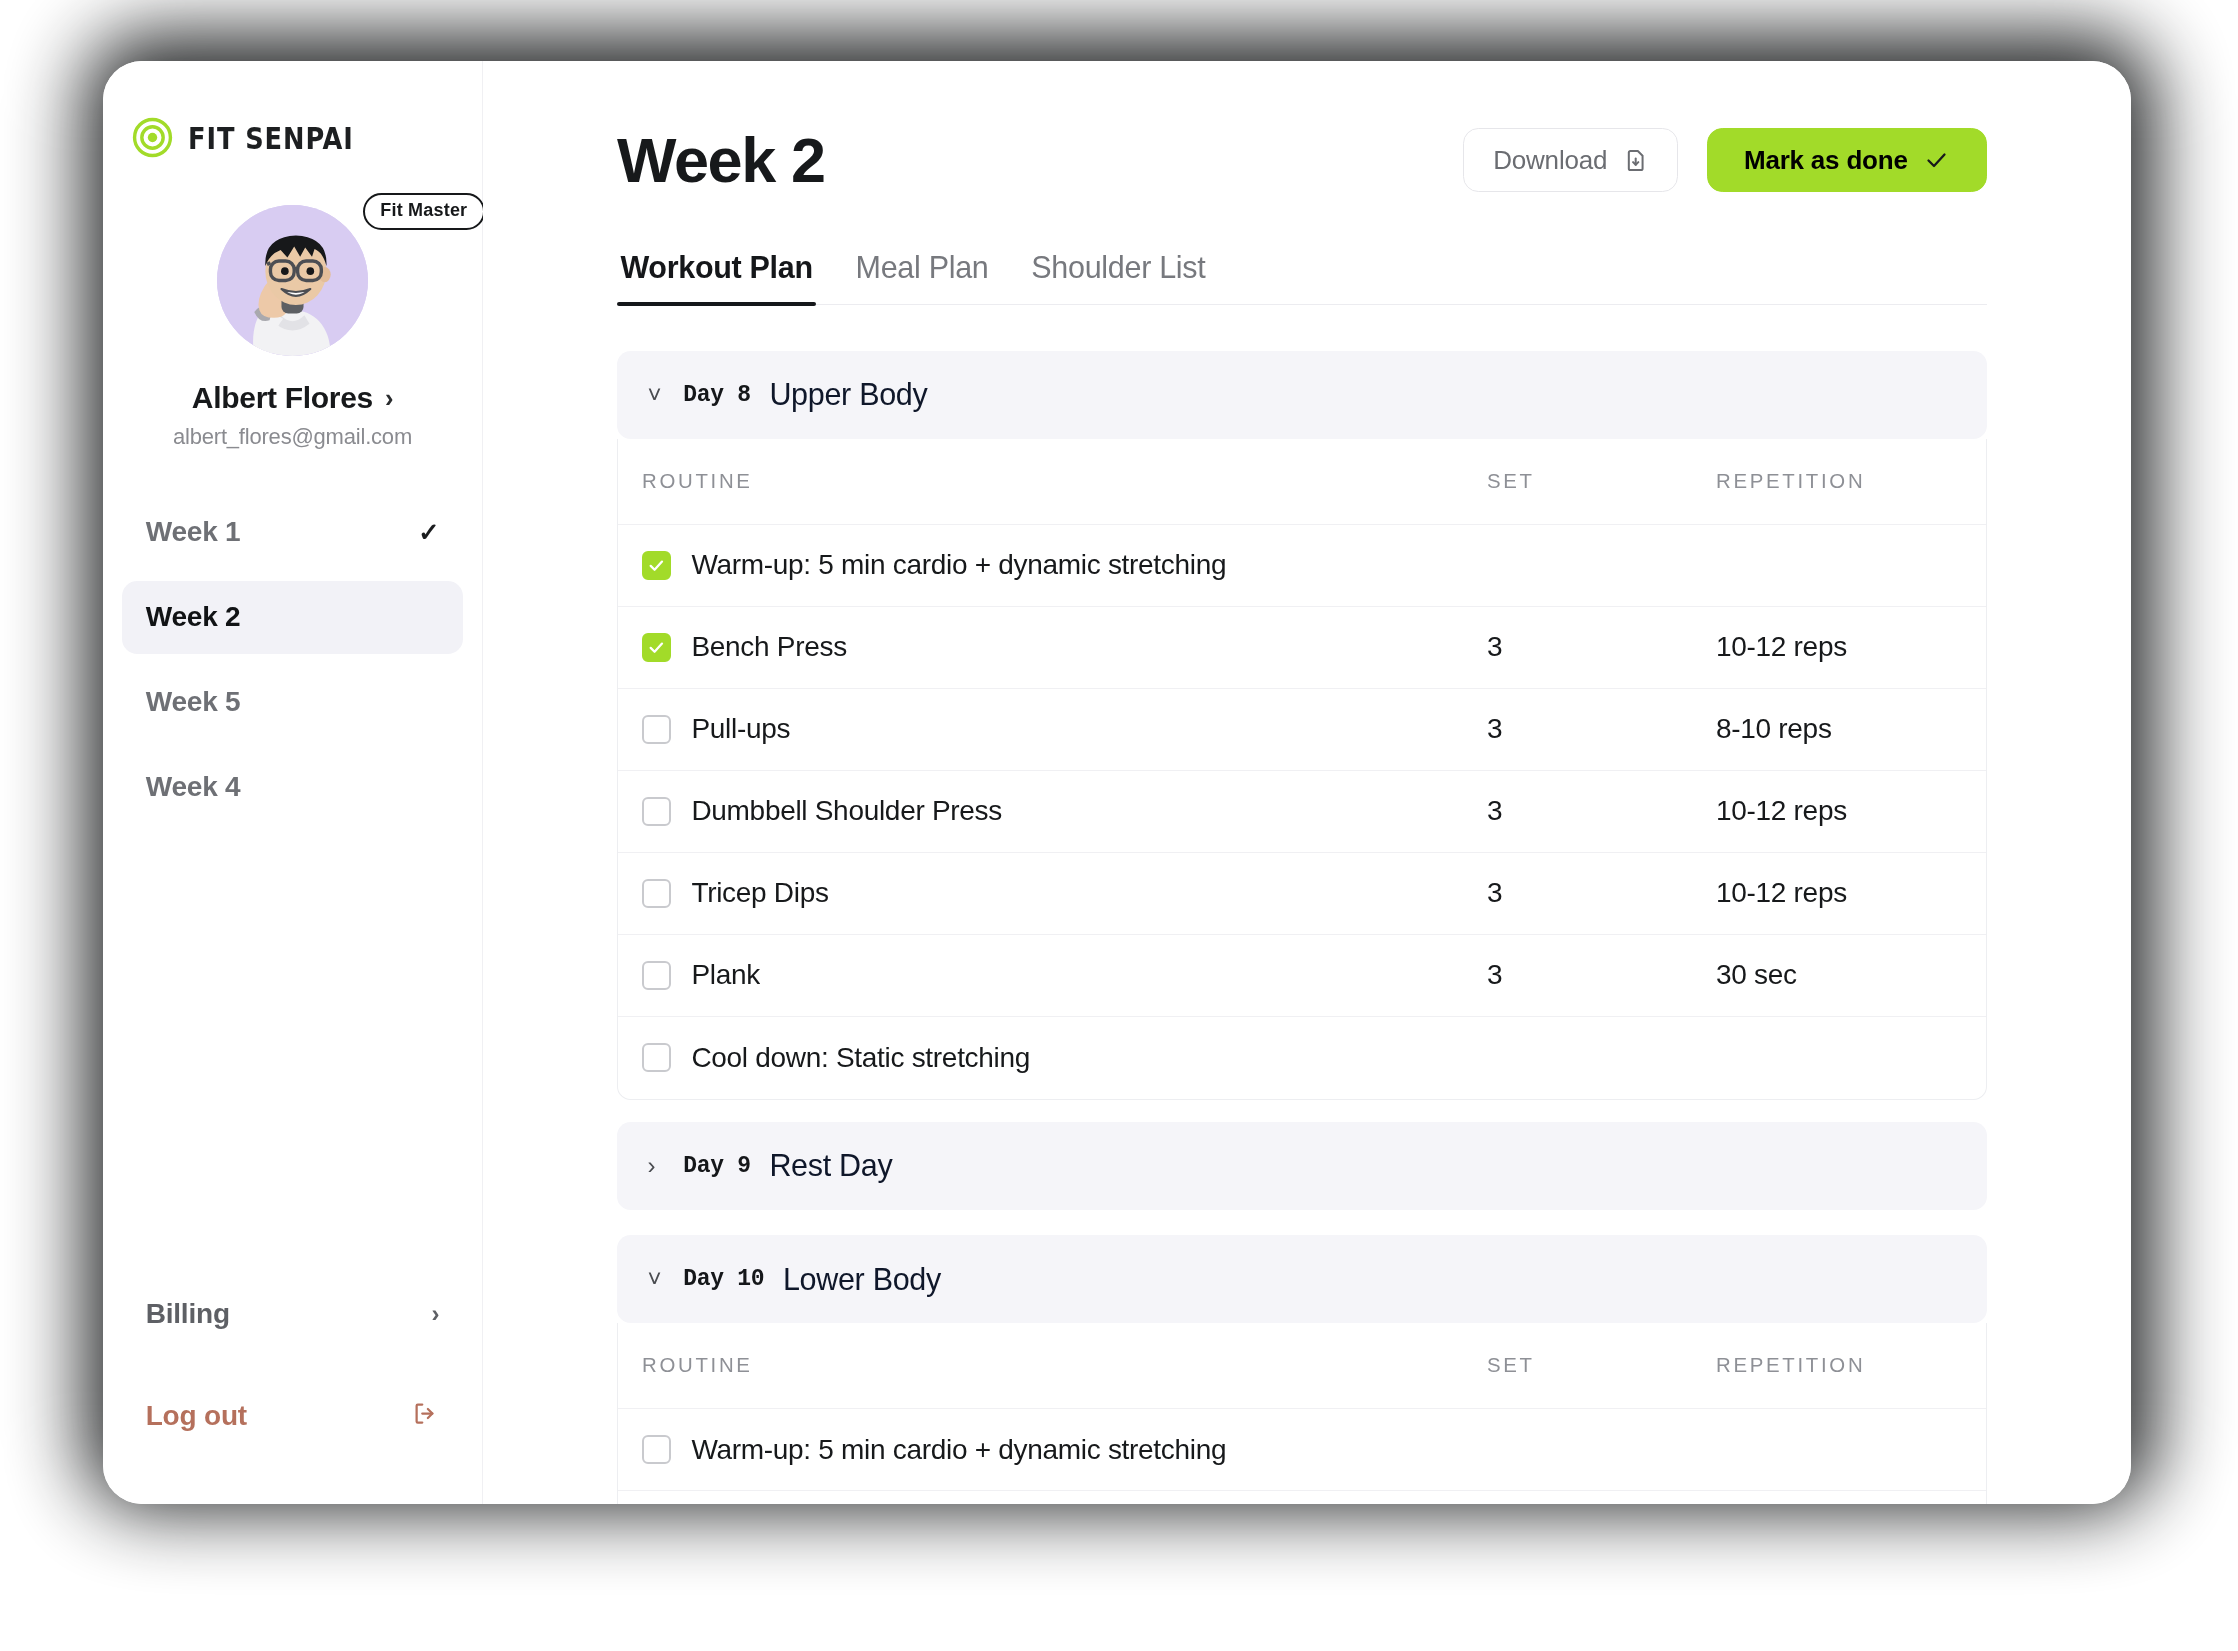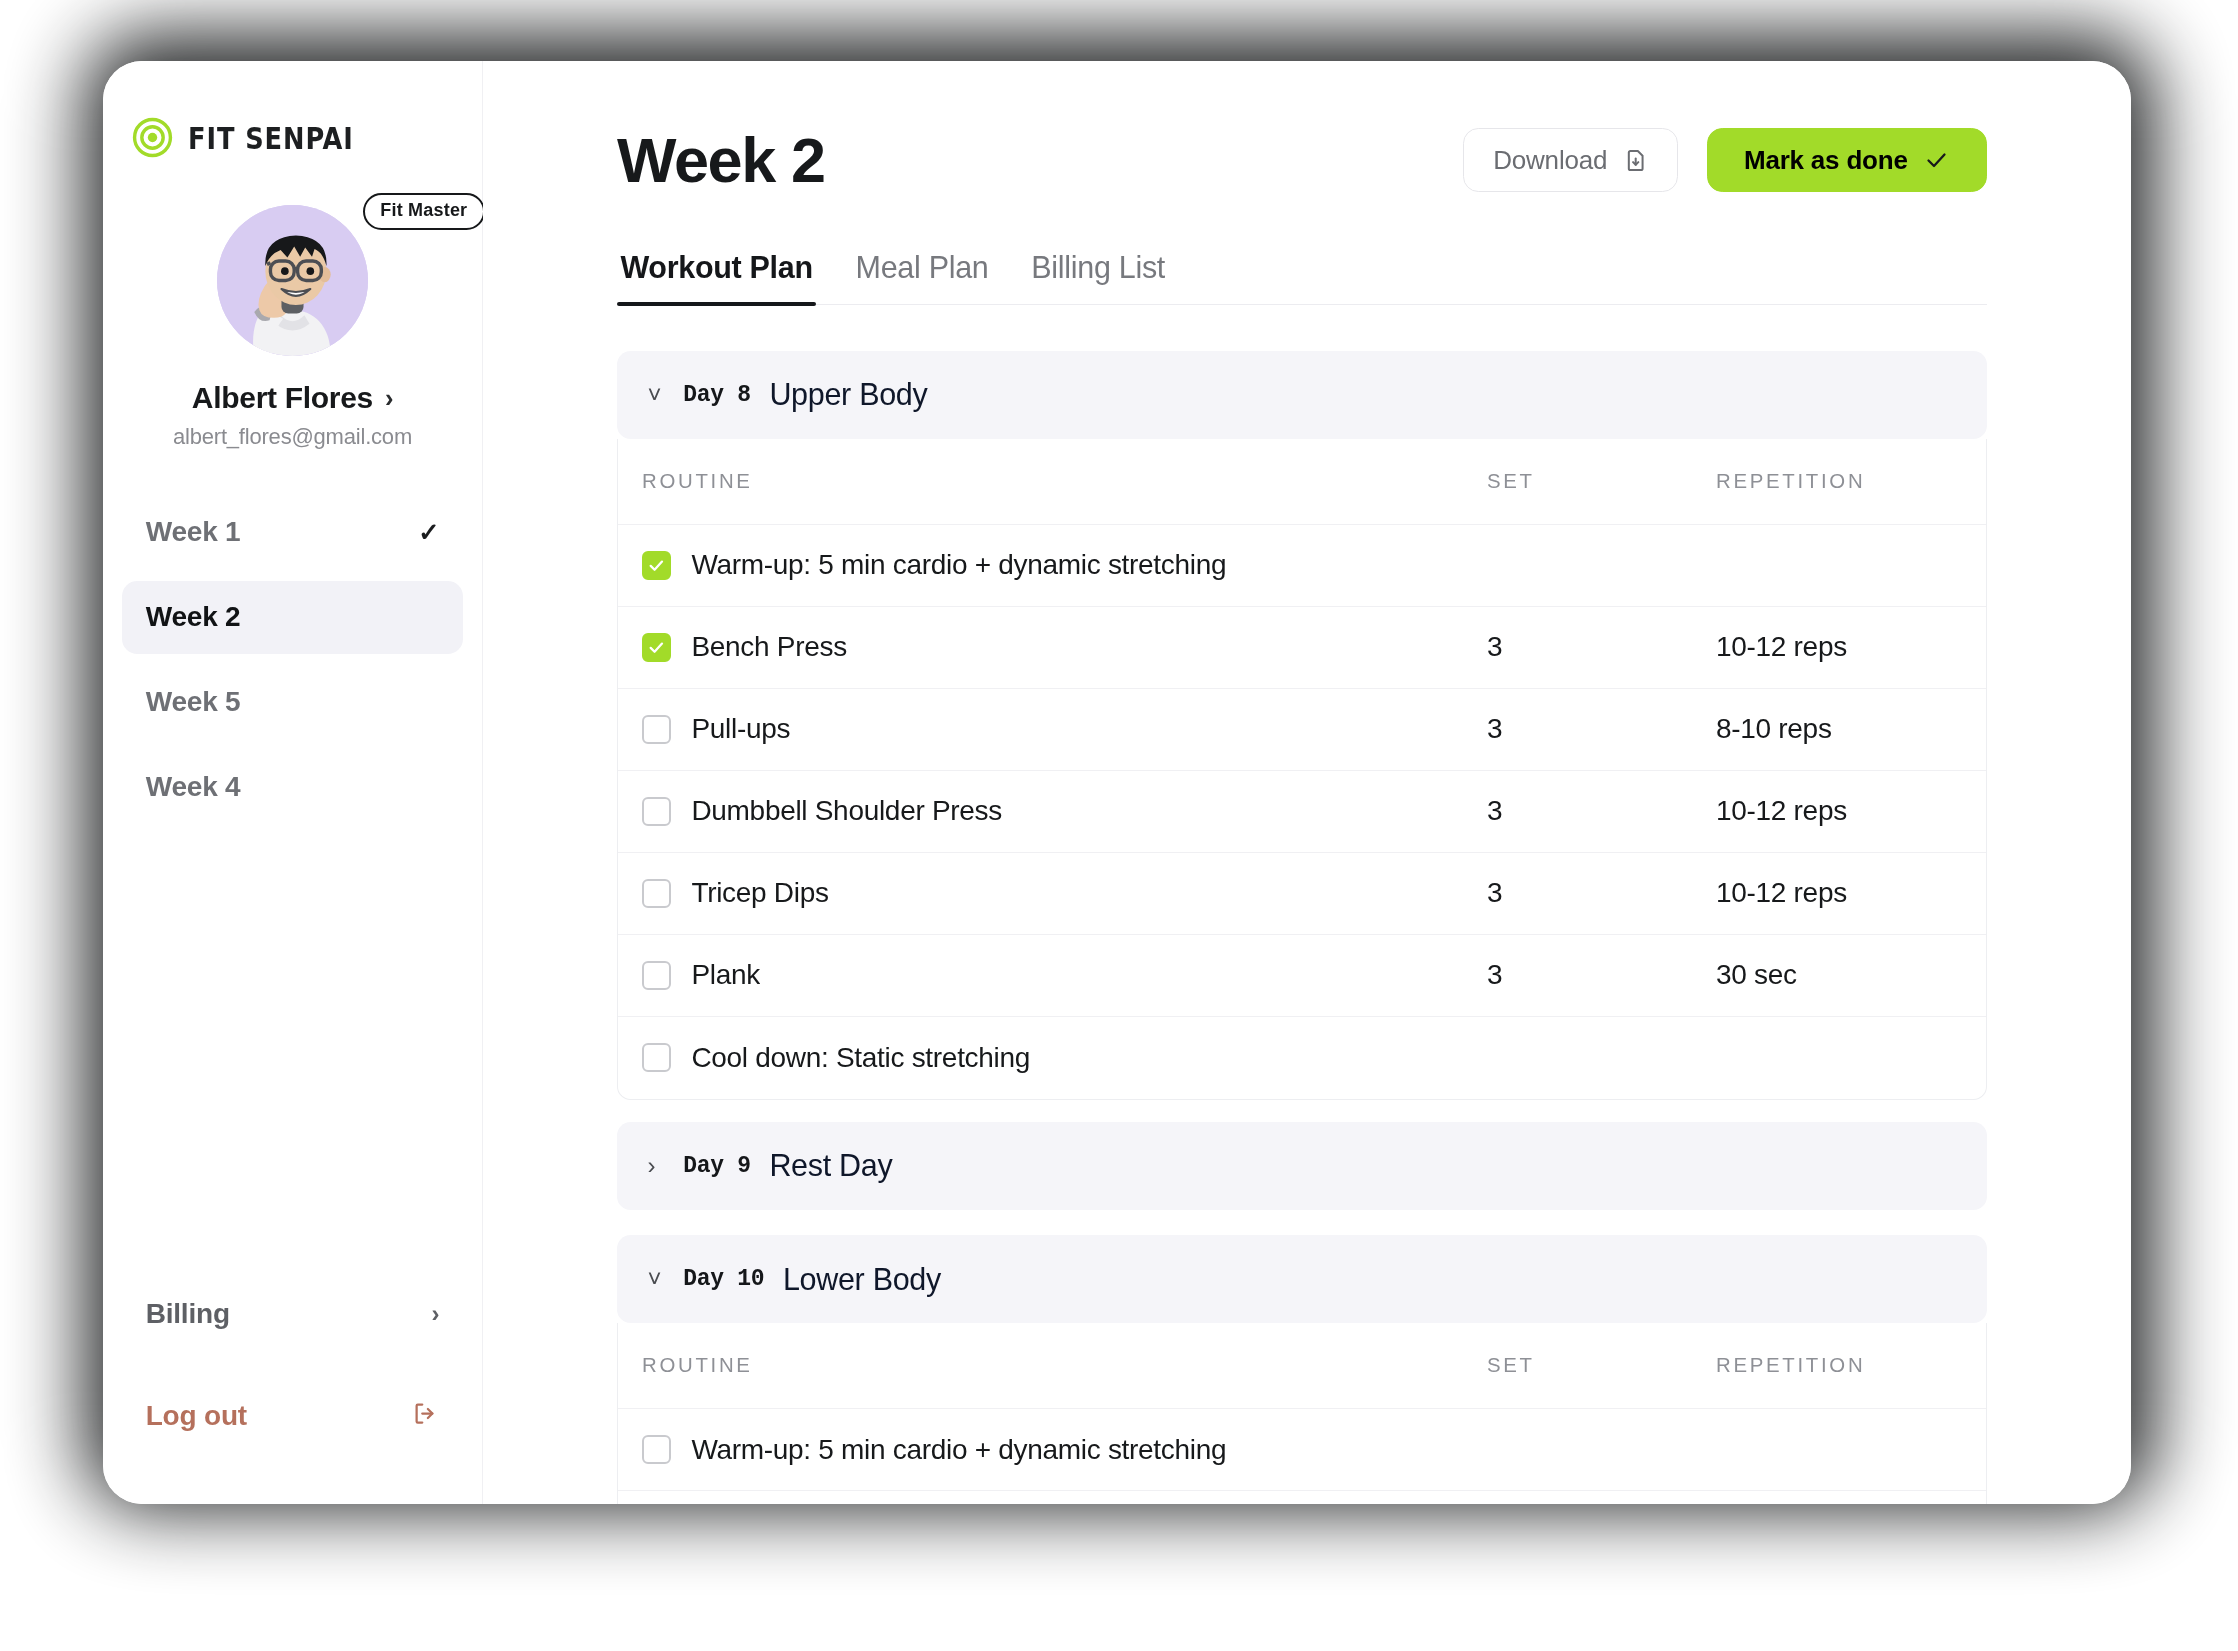--- a/index.html
+++ b/index.html
@@ -444,21 +444,21 @@
         </div>
 
         <div class="tabs">
           <div class="tab active">
             <span>Workout Plan</span>
           </div>
           <div class="tab">
             <span>Meal Plan</span>
           </div>
           <div class="tab">
-            <span>Billing List</span>
+            <span>Shoulder List</span>
           </div>
         </div>
 
         <div id="days">
 
           <div class="day-block">
             <div class="day-header">
               <span class="chev-ico">˅</span>
               <span class="day-num">Day 8</span>
               <span class="day-label">Upper Body</span>

